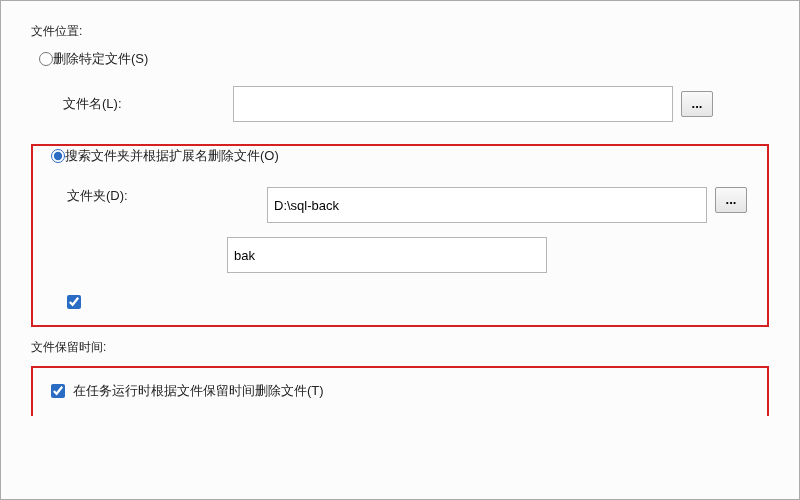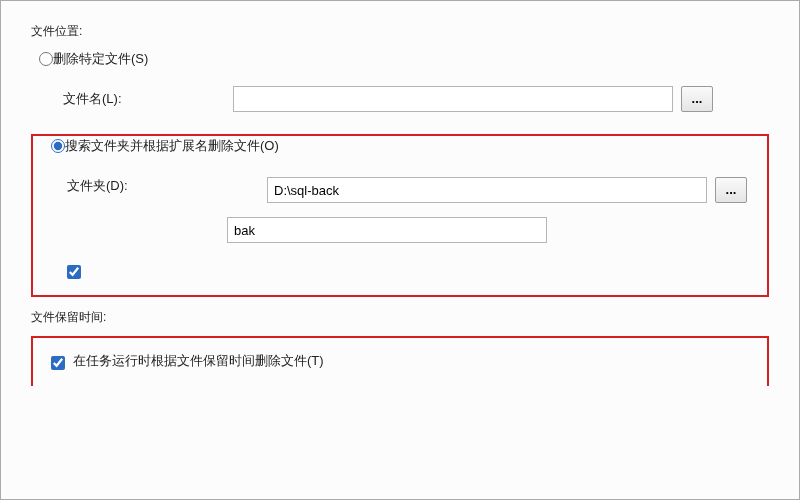--- a/index.html
+++ b/index.html
@@ -40,21 +40,21 @@
     }
     input[type=checkbox] {
       width: 14px; height: 14px;
       accent-color: #2a6cc3;
     }
     .field-label {
       width: 170px;
       font-size: 13px;
     }
     .text-input {
-      height: 26px;
+      height: 36px;
       border: 1px solid #b5b5b5;
       background: #fff;
       padding: 2px 6px;
       font-size: 13px;
       font-family: inherit;
     }
     .input-wide { width: 440px; }
     .browse-btn {
       width: 32px; height: 26px;
       border: 1px solid #999;
@@ -124,19 +124,19 @@
     </div>
 
     <div class="checkbox-line" style="margin:22px 0 4px 24px;">
       <input type="checkbox" checked="" style="">
     </div>
   </div>
 
   <div class="section-label" style="margin-top:12px;">文件保留时间:</div>
 
   <div class="highlight-box-2">
-    <div class="checkbox-line" style="margin-left:8px;align-items:flex-end;">
+    <div class="checkbox-line" style="margin-left:8px;">
       <input type="checkbox" checked="" style="">
       <span>在任务运行时根据文件保留时间删除文件(T)</span>
     </div>
   </div>
 
 </div>
 
 </body></html>

